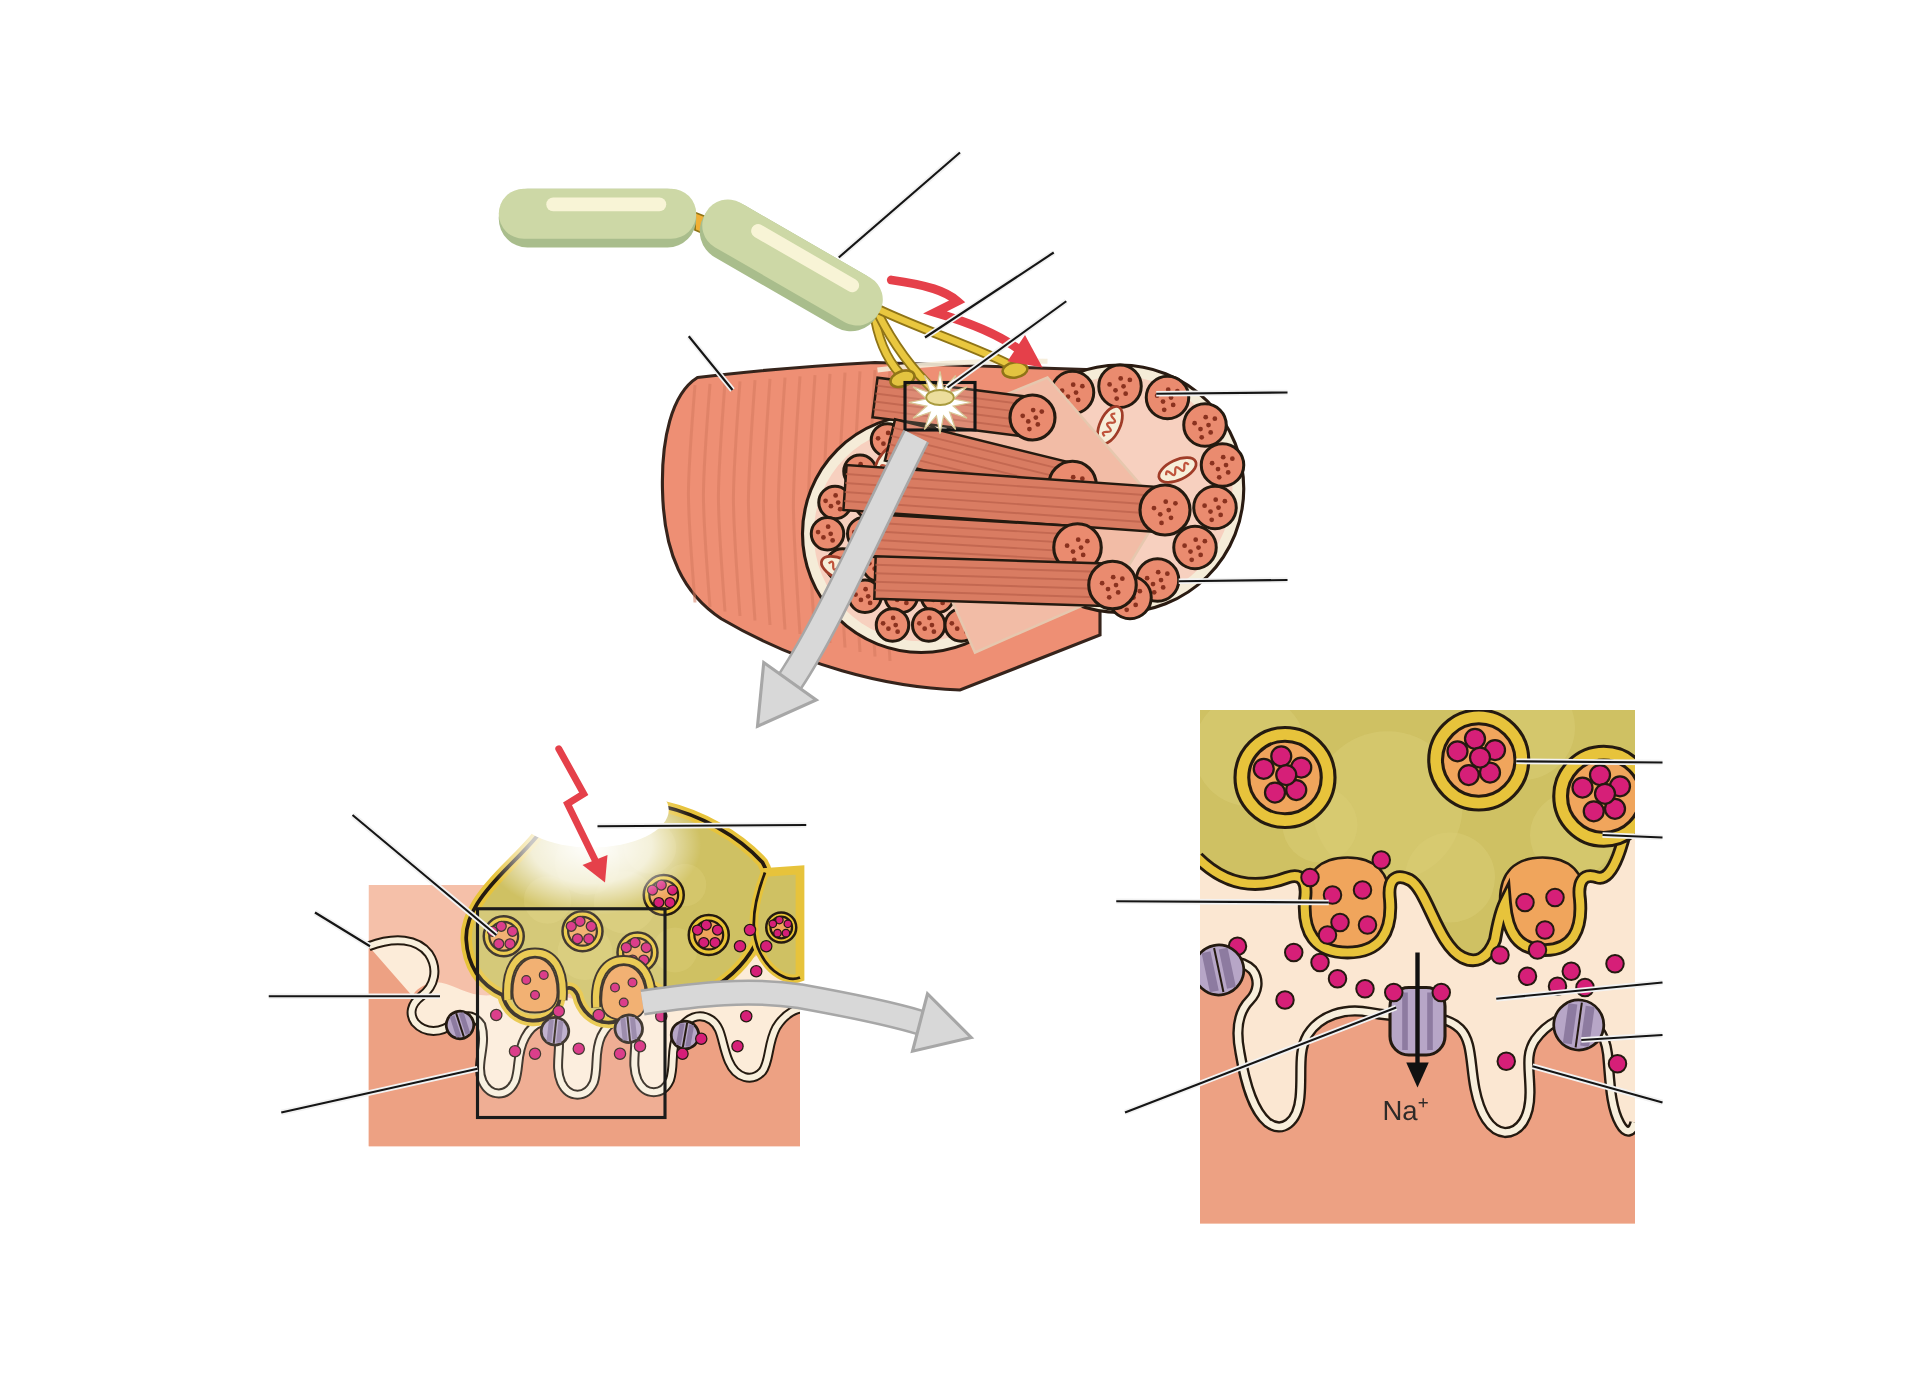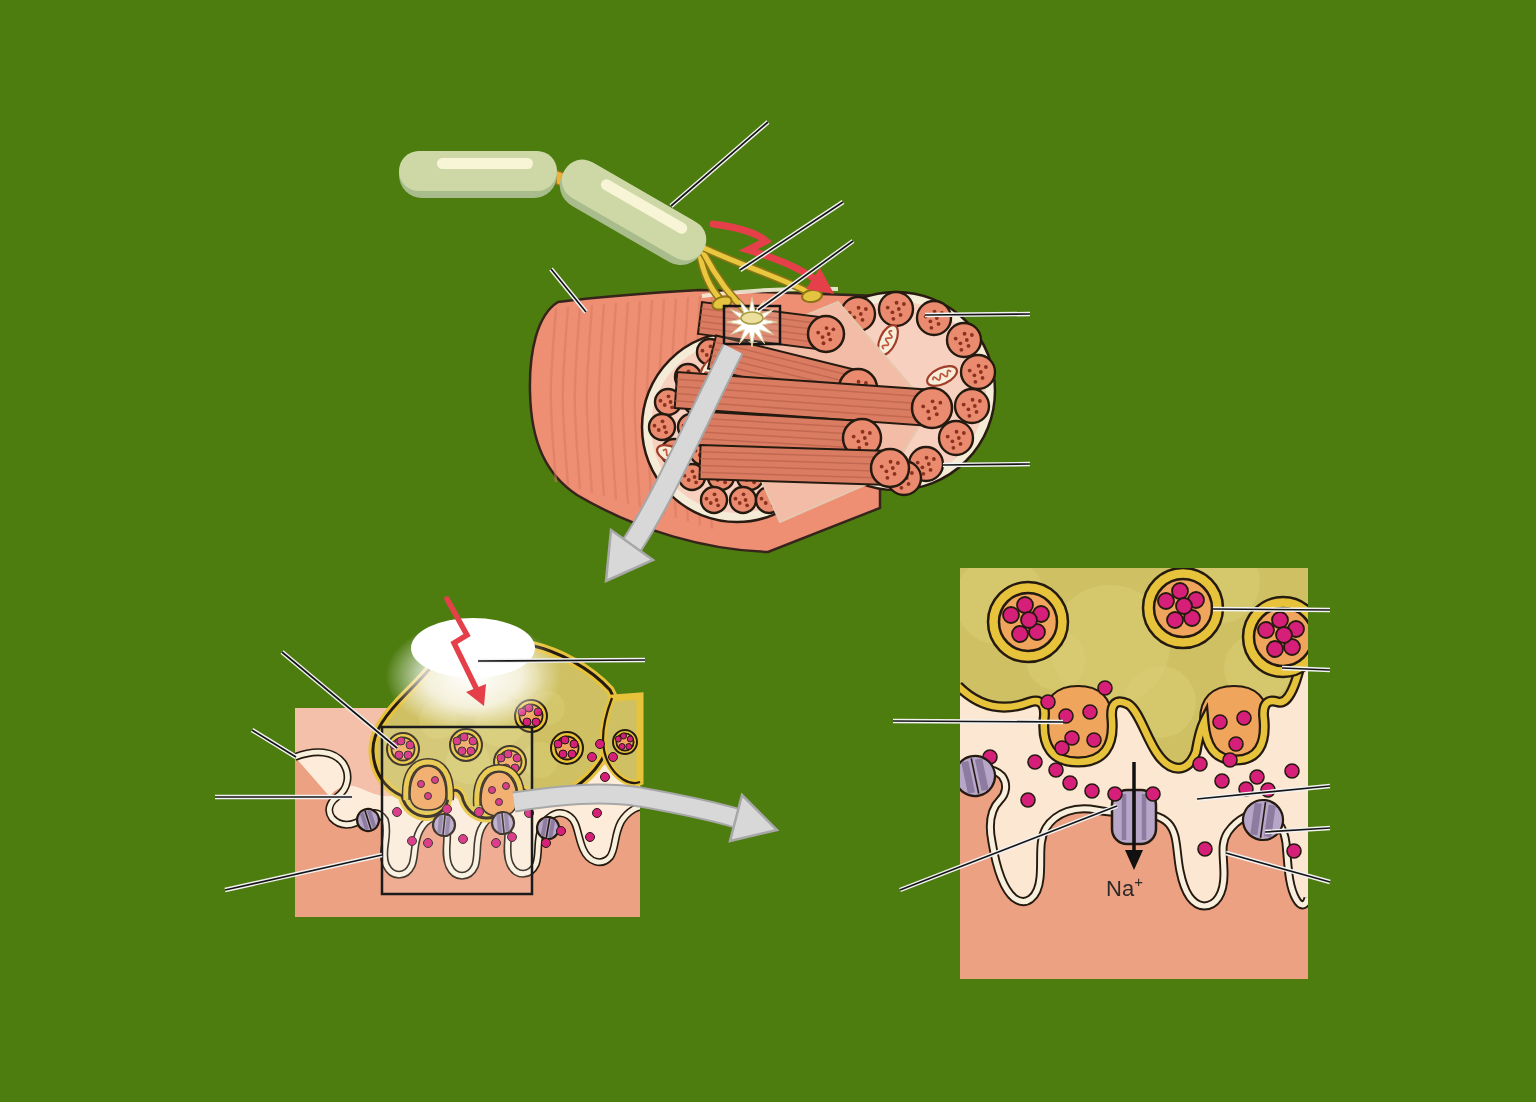--- a/index.html
+++ b/index.html
@@ -1,16 +1,16 @@
 <!DOCTYPE html>
 <html><head>
 <meta charset="utf-8">
 <style>
   html,body{margin:0;padding:0;background:#000;}
-  .stage{position:relative;width:1536px;height:1102px;background:#4d7c0f;overflow:hidden;font-family:"Liberation Sans",sans-serif;}
+  .stage{position:relative;width:1536px;height:1102px;background:#ffffff;overflow:hidden;font-family:"Liberation Sans",sans-serif;}
   svg{display:block}
   text{font-family:"Liberation Sans",sans-serif;}
 </style>
 </head>
 <body>
 
 <div class="stage">
 <svg id="scene" width="1536" height="1102" viewBox="0 0 1536 1102">
   <defs>
     <radialGradient id="glowG">

